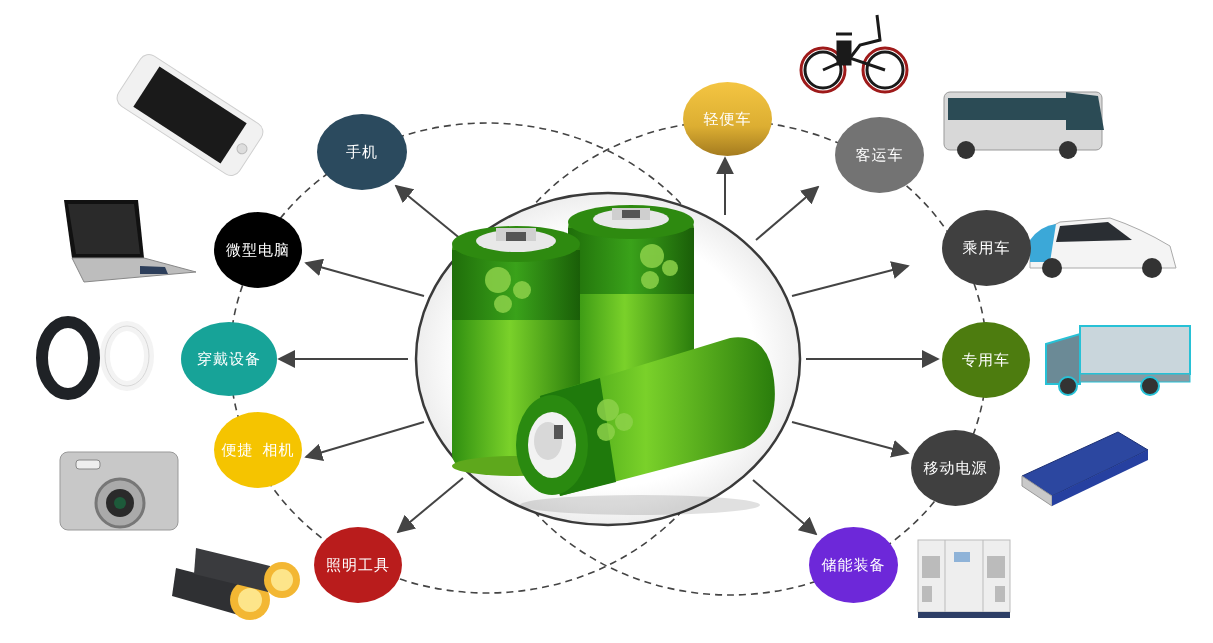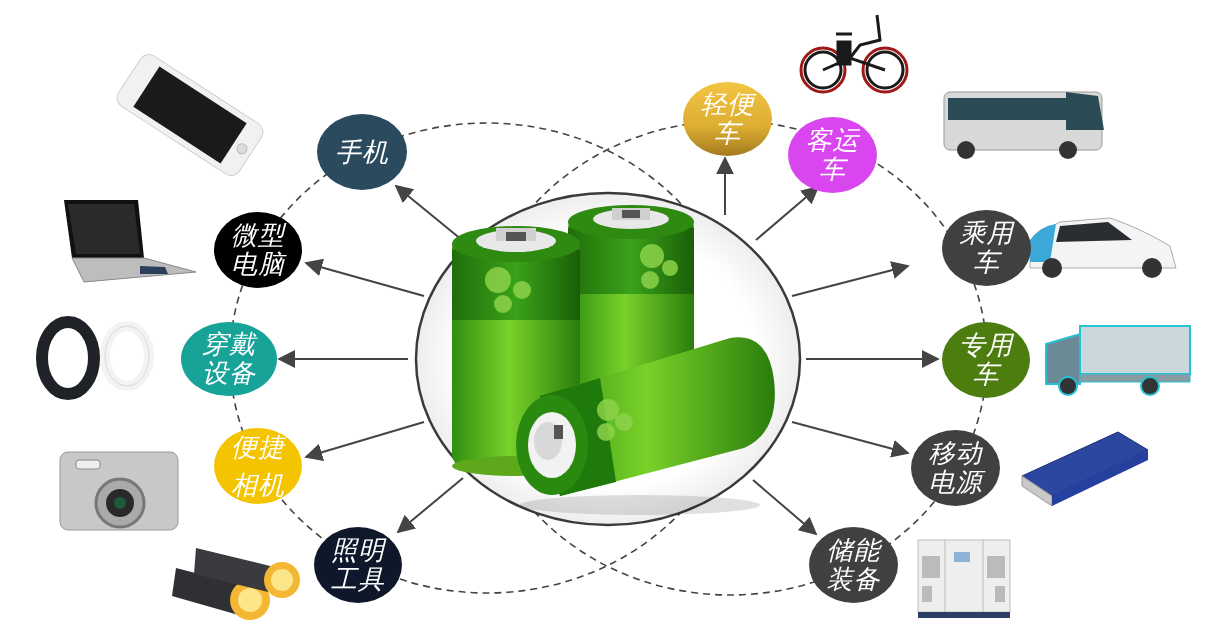--- a/index.html
+++ b/index.html
@@ -1,21 +1,21 @@
 <!DOCTYPE html>
 <html><head>
 <meta charset="utf-8">
 <style>
   html, body { margin: 0; padding: 0; background: #ffffff; }
   body { width: 1213px; height: 643px; position: relative; overflow: hidden;
          font-family: "DejaVu Sans", "Liberation Sans", sans-serif; }
   #stage { position: absolute; left: 0; top: 0; width: 1213px; height: 643px; }
   .node { position: absolute; display: flex; align-items: center; justify-content: center;
-          border-radius: 50%; color: #ffffff; text-align: center; font-size: 26px; line-height: 29px;
-          flex-direction: column; font-style: italic; }
+          border-radius: 50%; color: #ffffff; text-align: center; font-size: 15px; line-height: 29px;
+          flex-direction: row; }
   .node span { display: block; white-space: nowrap; letter-spacing: 1px; }
 </style>
 </head>
 <body>
 
 <div id="stage">
 
   <svg width="1213" height="643" viewBox="0 0 1213 643" style="position:absolute;left:0;top:0">
     <defs>
       <marker id="ah" viewBox="0 0 10 10" refX="9" refY="5" markerWidth="9" markerHeight="9" orient="auto-start-reverse">
@@ -203,53 +203,53 @@
   <div class="node" style="left:214px;top:212px;width:88px;height:76px;background:#000000;">
     <span>微型</span>
     <span>电脑</span>
   </div>
 
   <div class="node" style="left:181px;top:322px;width:96px;height:74px;background:#17a398;">
     <span>穿戴</span>
     <span>设备</span>
   </div>
 
-  <div class="node" style="left:214px;top:428px;width:88px;height:76px;background:#f5c400;gap:9px;">
+  <div class="node" style="left:214px;top:412px;width:88px;height:76px;background:#f5c400;gap:9px;">
     <span>便捷</span>
     <span>相机</span>
   </div>
 
-  <div class="node" style="left:314px;top:527px;width:88px;height:76px;background:#0f172a;">
+  <div class="node" style="left:314px;top:527px;width:88px;height:76px;background:#b91c1c;">
     <span>照明</span>
     <span>工具</span>
   </div>
 
   <div class="node" style="left:683px;top:82px;width:89px;height:74px;background:linear-gradient(#f4c542,#dcae32 60%,#a47b1f);">
     <span>轻便</span>
     <span>车</span>
   </div>
 
-  <div class="node" style="left:788px;top:117px;width:89px;height:76px;background:#d946ef;">
+  <div class="node" style="left:835px;top:117px;width:89px;height:76px;background:#737373;">
     <span>客运</span>
     <span>车</span>
   </div>
 
   <div class="node" style="left:942px;top:210px;width:89px;height:76px;background:#404040;">
     <span>乘用</span>
     <span>车</span>
   </div>
 
   <div class="node" style="left:942px;top:322px;width:88px;height:76px;background:#4d7c0f;">
     <span>专用</span>
     <span>车</span>
   </div>
 
   <div class="node" style="left:911px;top:430px;width:89px;height:76px;background:#404040;">
     <span>移动</span>
     <span>电源</span>
   </div>
 
-  <div class="node" style="left:809px;top:527px;width:89px;height:76px;background:#404040;">
+  <div class="node" style="left:809px;top:527px;width:89px;height:76px;background:#6d28d9;">
     <span>储能</span>
     <span>装备</span>
   </div>
 
 </div>
 
 </body></html>

